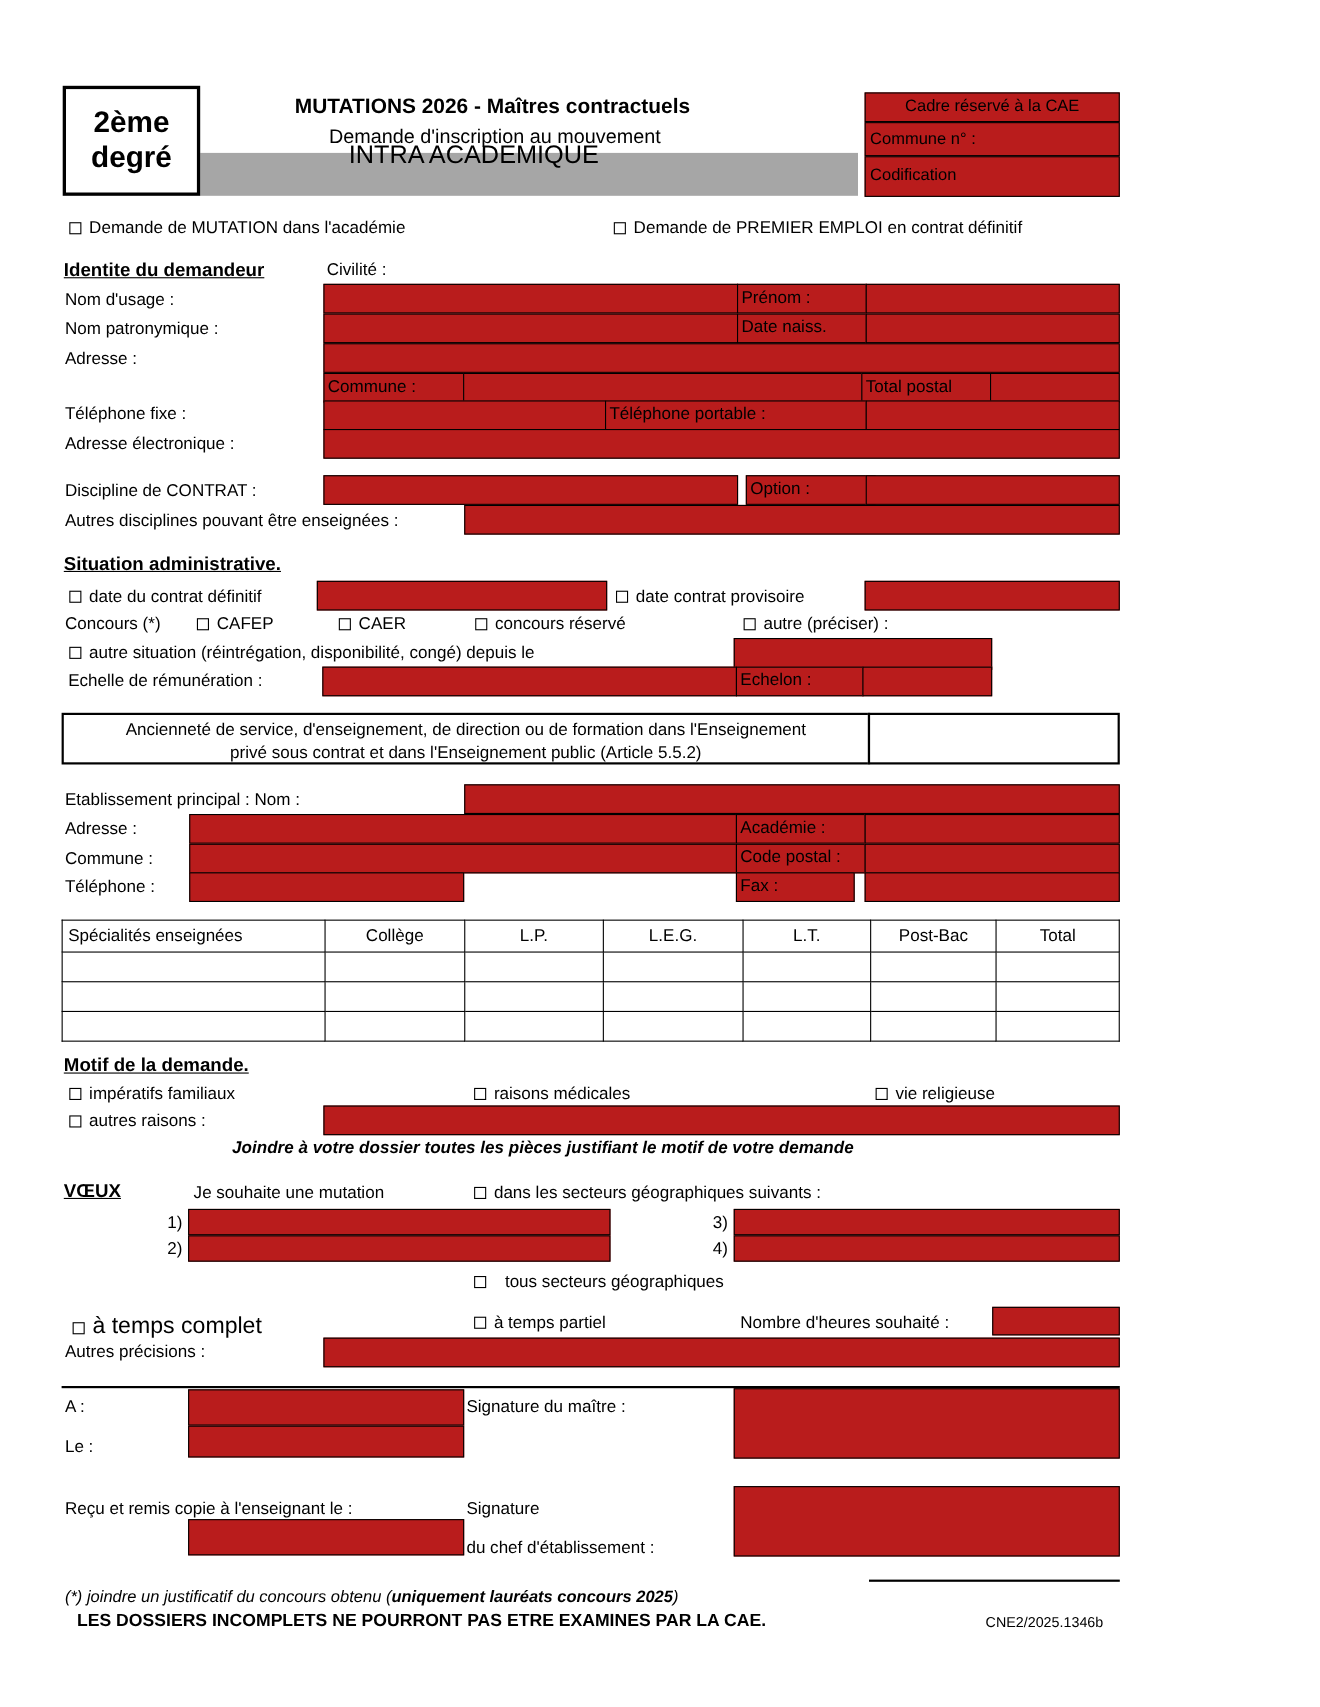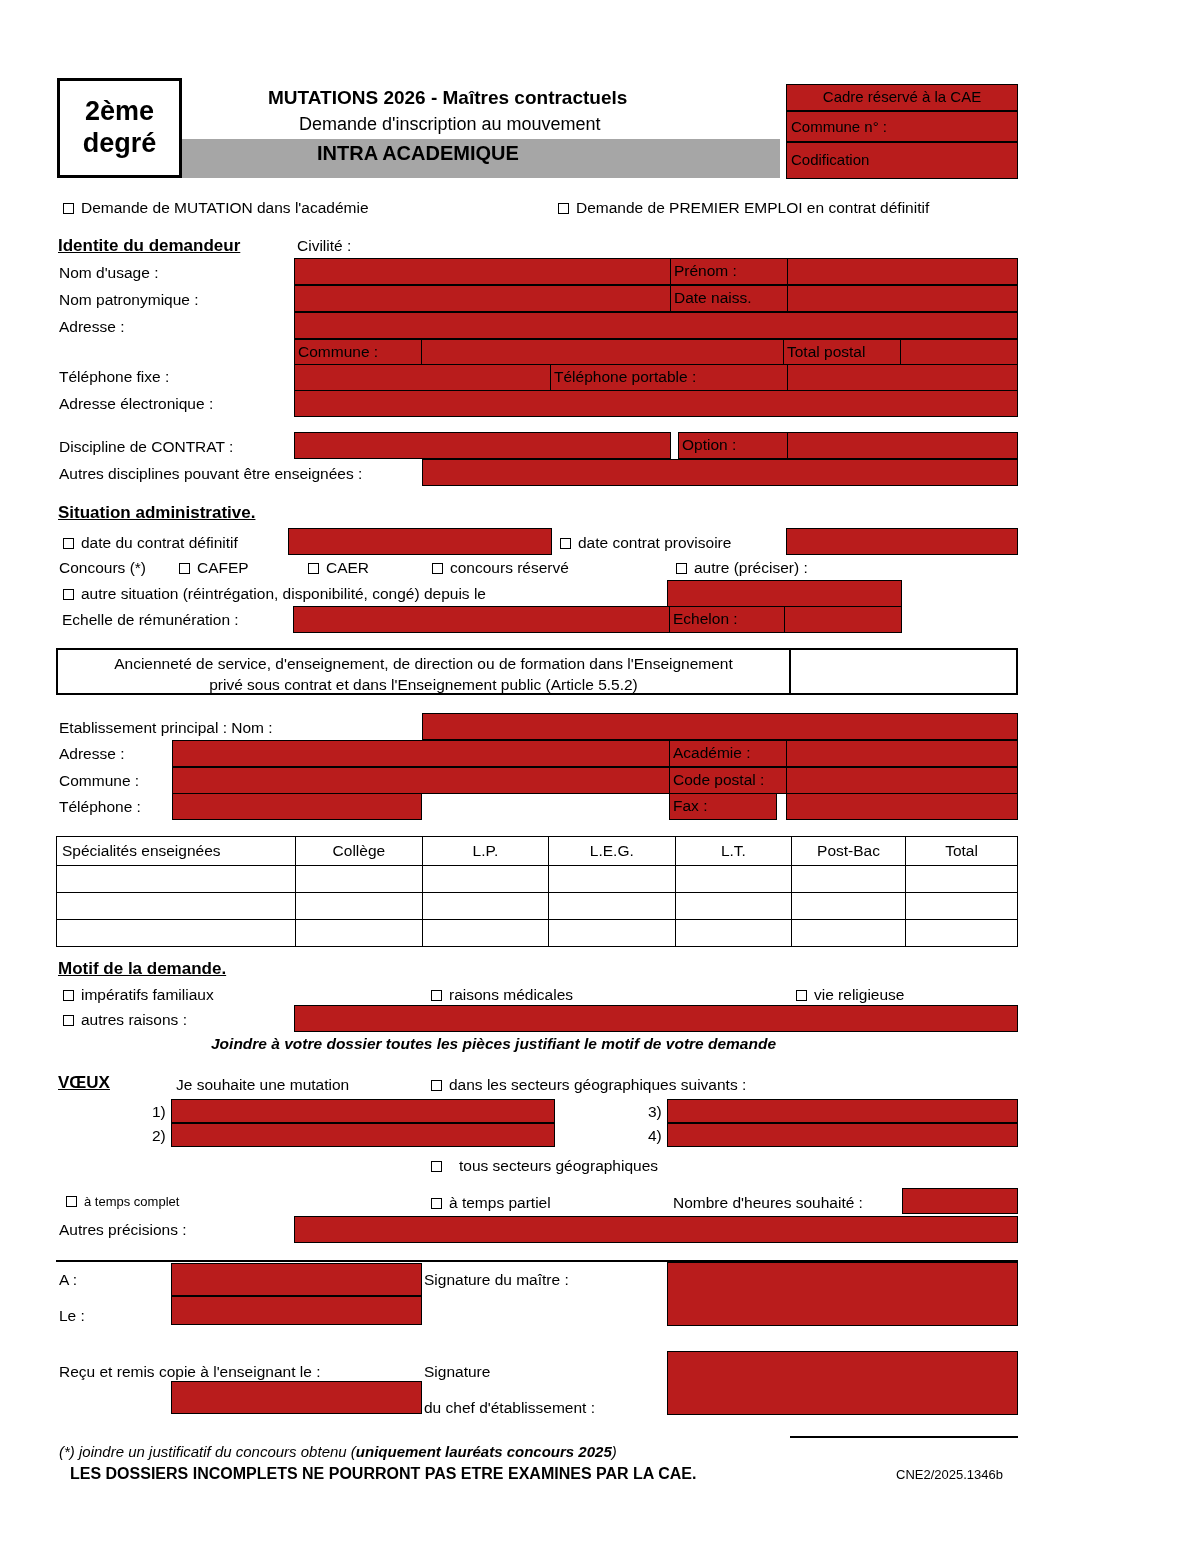--- a/index.html
+++ b/index.html
@@ -19,21 +19,21 @@
   .u{text-decoration:underline;}
   .b{font-weight:bold;}
   .i{font-style:italic;}
   
   #degre-box{left:57px;top:78px;width:125px;height:100px;border:3px solid #000;
      display:flex;flex-direction:column;align-items:center;justify-content:center;
      font-weight:bold;font-size:27px;line-height:1.18;background:#fff;z-index:3;}
   #gray-band{left:170px;top:139px;width:610px;height:39px;background:#a6a6a6;z-index:1;}
   #ttl1{left:268px;top:88px;font-size:19px;font-weight:bold;}
   #ttl2{left:299px;top:115px;font-size:18px;}
-  #ttl3{left:317px;top:143px;font-size:20px;font-weight:bold;z-index:2;}
+  #ttl3{left:317px;top:129px;font-size:23px;font-weight:normal;z-index:2;}
   .boxline{position:absolute;background:#000;}
 </style>
 </head>
 <body>
 
 <div class="page">
 
   <div class="abs" id="gray-band"></div>
 
   <div class="abs" id="degre-box">
@@ -257,21 +257,21 @@
 
   <div class="lbl" style="left:648px;top:1104px;font-size:15.5px;">3)</div>
   <div class="bx" style="left:667px;top:1099px;width:351px;height:24px;"></div>
   <div class="lbl" style="left:648px;top:1128px;font-size:15.5px;">4)</div>
   <div class="bx" style="left:667px;top:1123px;width:351px;height:24px;"></div>
 
   <div class="lbl" style="left:431px;top:1158px;font-size:15.5px;">
     <span class="cb"></span><span style="margin-left:10px;">tous secteurs géographiques</span>
   </div>
 
-  <div class="lbl" style="left:66px;top:1195px;font-size:13px;">
+  <div class="lbl" style="left:66px;top:1195px;font-size:21px;">
     <span class="cb"></span><span>à temps complet</span>
   </div>
   <div class="lbl" style="left:431px;top:1195px;font-size:15.5px;">
     <span class="cb"></span><span>à temps partiel</span>
   </div>
   <div class="lbl" style="left:673px;top:1195px;font-size:15.5px;">Nombre d'heures souhaité :</div>
   <div class="bx" style="left:902px;top:1188px;width:116px;height:26px;"></div>
 
   <div class="lbl" style="left:59px;top:1222px;font-size:15.5px;">Autres précisions :</div>
   <div class="bx" style="left:294px;top:1216px;width:724px;height:27px;"></div>

